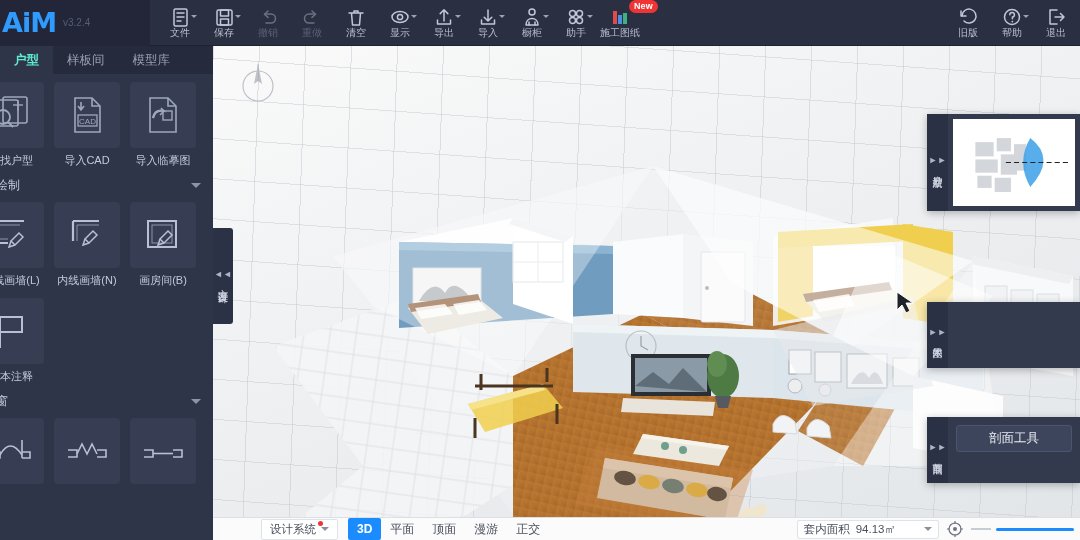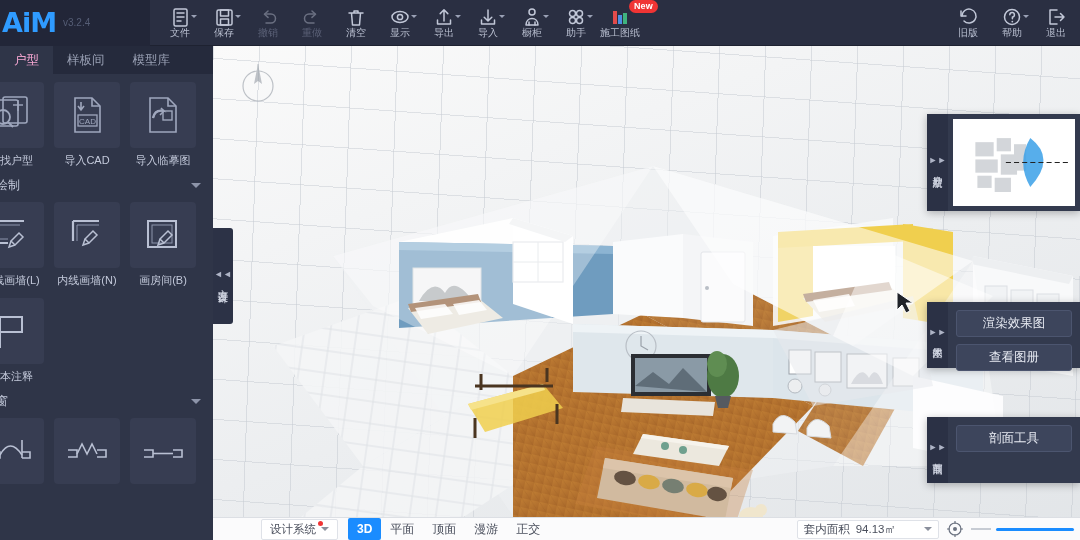--- a/index.html
+++ b/index.html
@@ -52,21 +52,21 @@
 
   
   .tabrow {
     position:absolute; left:0; top:46px; width:213px; height:28px;
     background:#252a3c; display:flex; align-items:flex-end;
   }
   .ptab {
     height:28px; line-height:28px; font-size:12.5px; color:#9aa1b5;
     padding:0 14px; cursor:pointer; white-space:nowrap;
   }
-  .ptab.active { color:#f9a8d4; background:#2f3548; font-weight:normal; }
+  .ptab.active { color:#5eead4; background:#2f3548; font-weight:bold; }
 
   
   .leftpanel {
     position:absolute; left:0; top:74px; width:213px; height:466px;
     background:#2f3548; overflow:hidden;
   }
   .grp { padding:8px 4px 0 0; }
   .grp-row { display:flex; gap:10px; padding-left:-10px; margin-left:-22px; }
   .tile {
     width:66px; height:66px; background:#373d52; border-radius:4px;
@@ -606,24 +606,20 @@
           </svg>
         </div>
       </div>
     </div>
 
     <div class="rpanel" id="rp1" style="top:256px; width:153px; height:66px;">
       <div class="rp-tab">
         <span class="ar">►►</span>
         <span class="tx">效果图</span>
       </div>
-      <div class="rp-body">
-        <div class="rbtn">渲染效果图</div>
-        <div class="rbtn">查看图册</div>
-      </div>
     </div>
 
     <div class="rpanel" id="rp2" style="top:371px; width:153px; height:66px;">
       <div class="rp-tab">
         <span class="ar">►►</span>
         <span class="tx">节点剖面</span>
       </div>
       <div class="rp-body">
         <div class="rbtn">剖面工具</div>
       </div>

